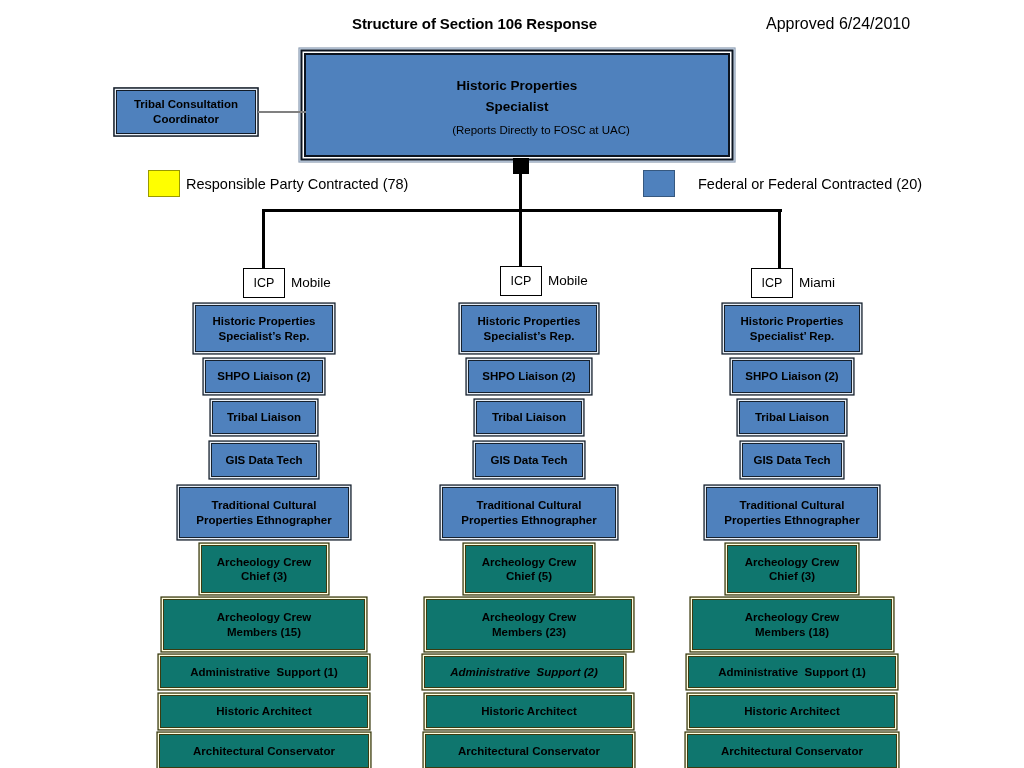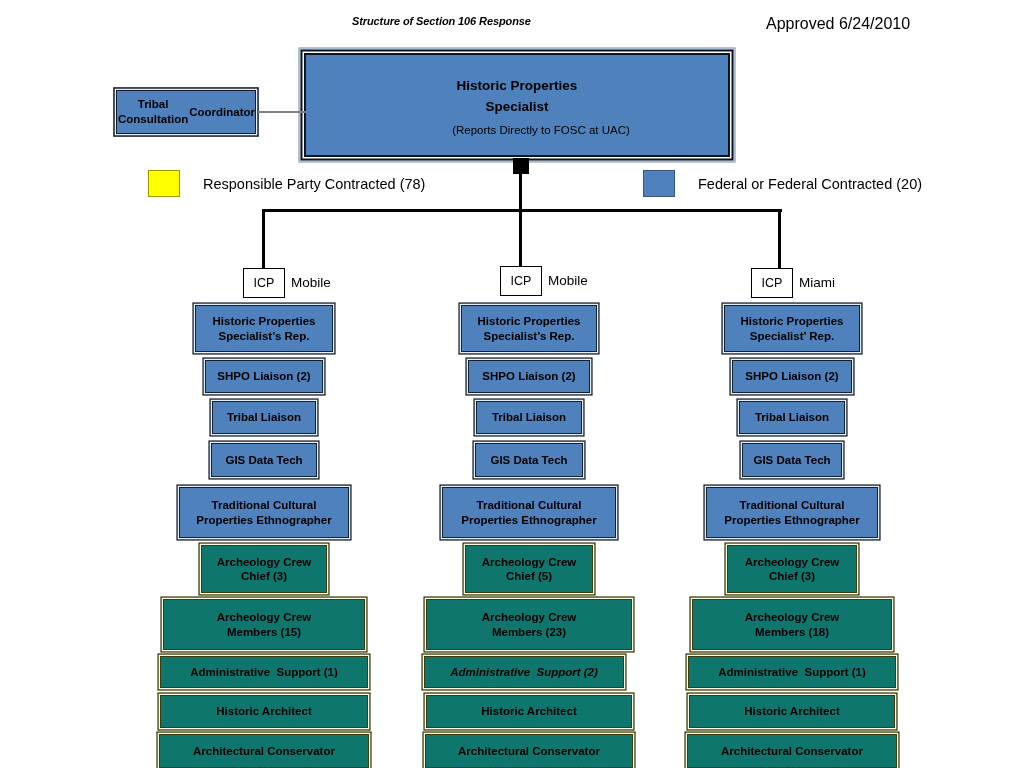--- a/index.html
+++ b/index.html
@@ -18,25 +18,24 @@
     height: 768px;
     background: #ffffff;
     overflow: hidden;
   }
 
   
   .page-title {
     position: absolute;
     left: 352px;
     top: 15px;
-    font-size: 11px;
+    font-size: 15px;
     font-weight: bold;
     letter-spacing: -0.1px;
     white-space: nowrap;
-    font-style: italic;
   }
   .approved {
     position: absolute;
     left: 766px;
     top: 15px;
     font-size: 16px;
     font-weight: normal;
     white-space: nowrap;
   }
 
@@ -116,20 +115,21 @@
     top: 90px;
     width: 140px;
     height: 44px;
     box-sizing: border-box;
     background: #4f81bd;
     border: 1.8px solid #111a26;
     box-shadow:
       0 0 0 1.3px #e8eef6,
       0 0 0 2.8px #111a26;
     display: flex;
+    flex-direction: column;
     align-items: center;
     justify-content: center;
     text-align: center;
     font-size: 11.5px;
     font-weight: bold;
     line-height: 1.3;
   }
   #tribal-link {
     position: absolute;
     left: 258px;
@@ -155,21 +155,21 @@
     left: 643px; top: 170px;
     background: #4f81bd;
     border: 1.3px solid #36587f;
   }
   .legend-label {
     position: absolute;
     font-size: 14.5px;
     font-weight: normal;
     white-space: nowrap;
   }
-  #legend-label-yellow { left: 203px; top: 176px; }
+  #legend-label-yellow { left: 186px; top: 176px; }
   #legend-label-blue   { left: 698px; top: 176px; }
 
   
   .conn { position: absolute; background: #000000; }
   #conn-h      { left: 262px; top: 209px; width: 520px; height: 3.4px; }
   #conn-v-left { left: 262px; top: 209px; width: 3.4px; height: 60px; }
   #conn-v-right{ left: 778px; top: 209px; width: 3.4px; height: 60px; }
   #conn-v-mid-down { left: 519px; top: 209px; width: 3.4px; height: 60px; }
   #conn-v-up   { left: 519px; top: 172px; width: 3.4px; height: 40px; }
   #conn-arrow {

